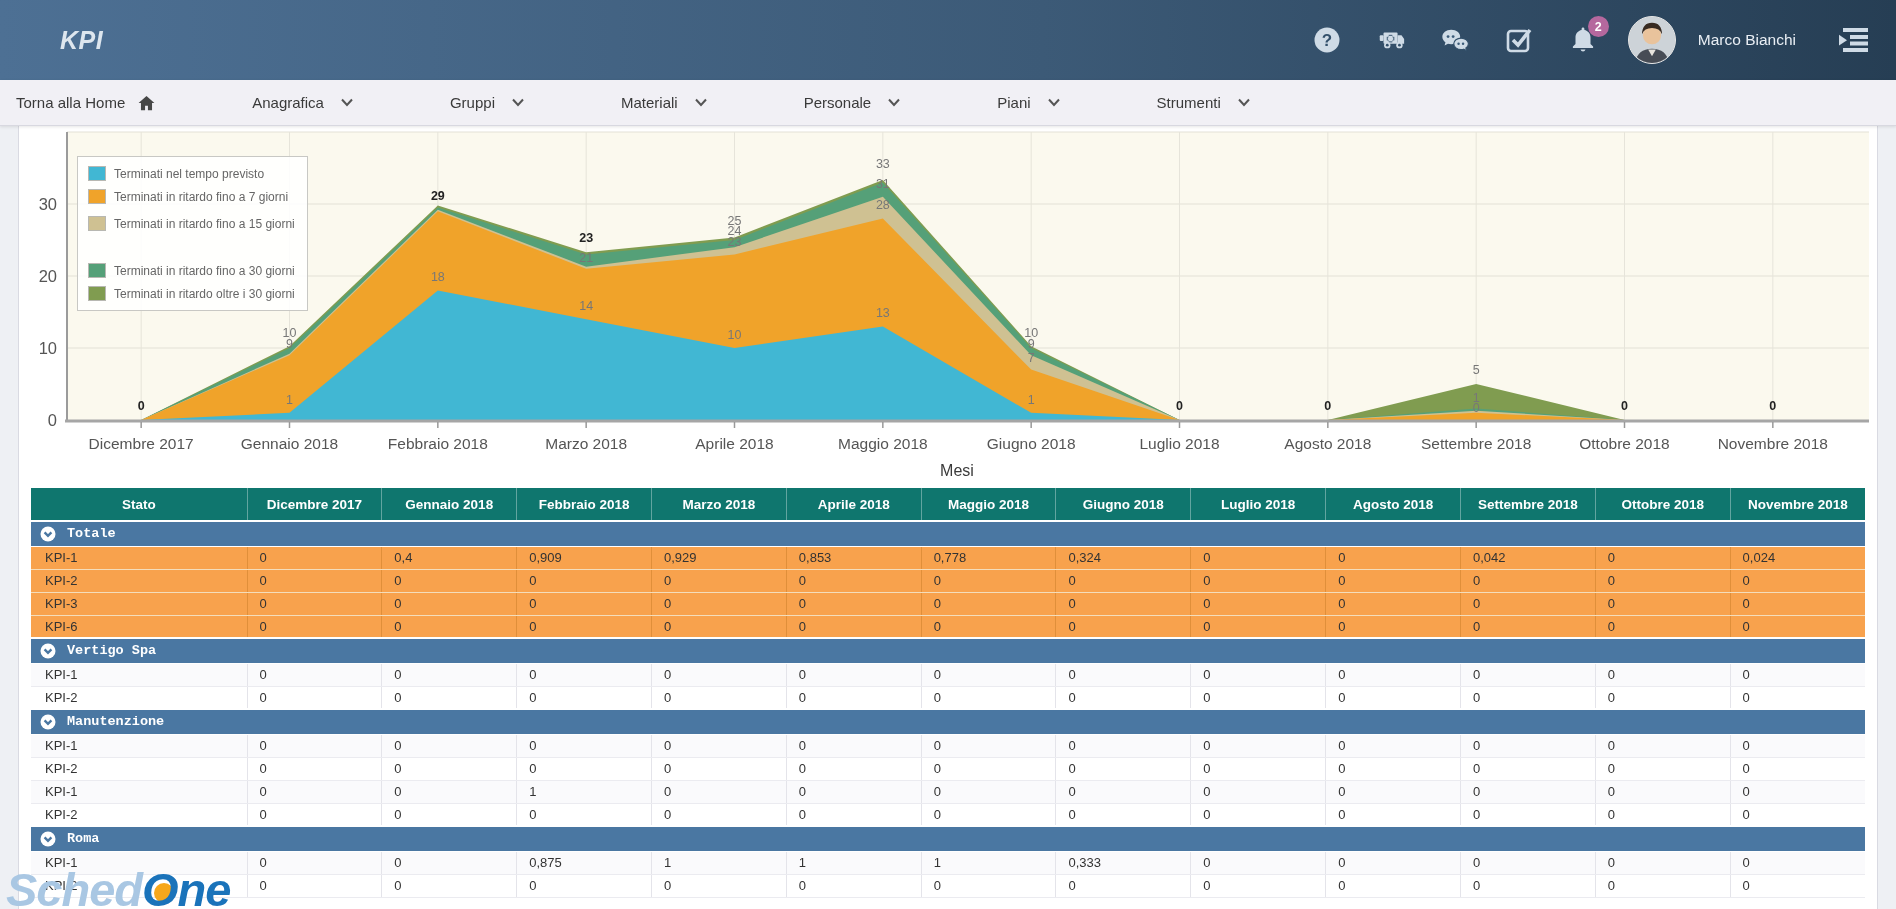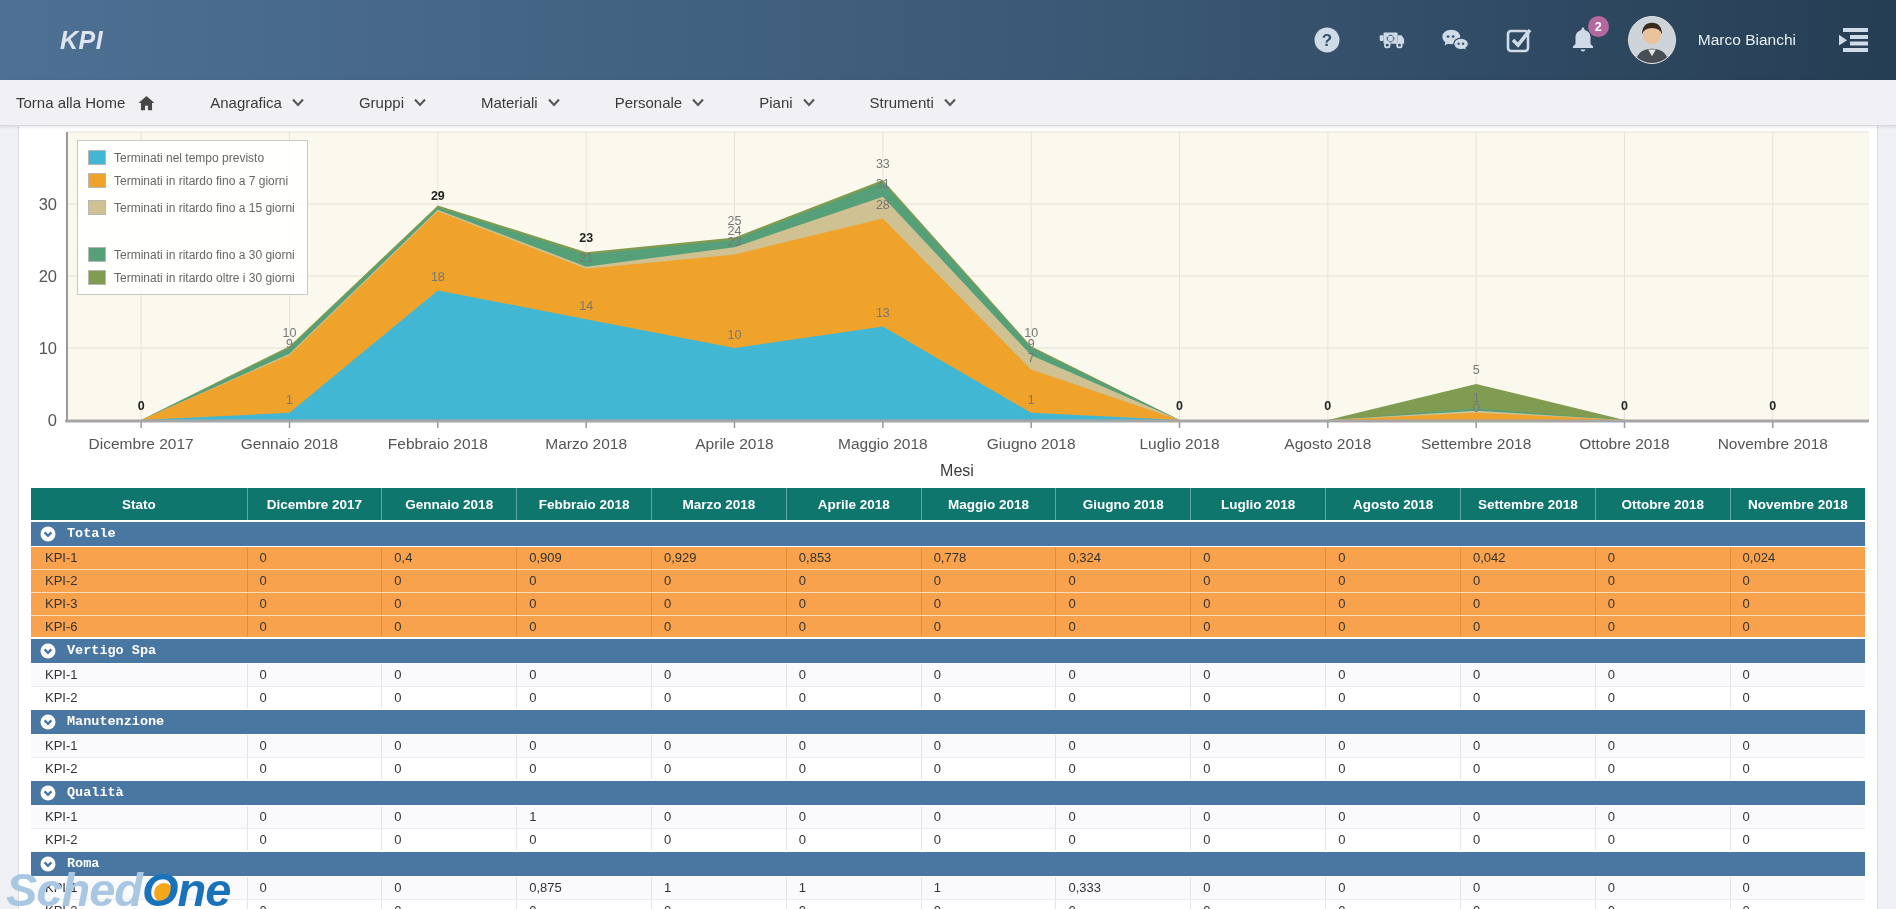--- a/index.html
+++ b/index.html
@@ -28,31 +28,31 @@
   .sidebar-toggle { width:34px; height:28px; margin-left:40px; cursor:pointer; }
   
   .navbar {
     height:46px; background:#f1f0f5; display:flex; align-items:center;
     border-bottom:1px solid #d8d8e0; box-shadow:0 1px 3px rgba(0,0,0,.10);
     position:relative; z-index:5;
   }
   .nav-home { display:flex; align-items:center; gap:12px; margin-left:16px; font-size:15px; color:#3a3a3a; cursor:pointer; }
   .nav-home svg { width:19px; height:18px; }
   .nav-items { display:flex; align-items:center; }
-  .nav-item { display:flex; align-items:center; gap:9px; margin-left:54px; font-size:15px; color:#3a3a3a; cursor:pointer; }
+  .nav-item { display:flex; align-items:center; gap:16px; margin-left:96px; font-size:15px; color:#3a3a3a; cursor:pointer; }
   .nav-item svg { width:14px; height:11px; }
   
   .panel {
     position:absolute; left:18px; right:18px; top:126px; height:820px;
     background:#fff; border:1px solid #d9dae2; border-top:none;
   }
   .chart-wrap { position:relative; width:1858px; height:358px; }
   .chart-wrap svg.chart { position:absolute; left:0; top:0; }
   .legend {
-    position:absolute; left:58px; top:14px; background:rgba(255,255,255,.88);
+    position:absolute; left:58px; top:30px; background:rgba(255,255,255,.88);
     border:1px solid #c8c8c4; padding:9px 12px 9px 10px; display:flex; flex-direction:column; gap:8px;
     font-size:12px; color:#666;
   }
   .legend-item { display:flex; align-items:center; gap:8px; white-space:nowrap; }
   .legend-item:nth-child(3){ margin-top:4px;text-align:right; }
   .legend-item:nth-child(4){ margin-top:24px; }
   .swatch { width:18px; height:15px; border:1px solid #b8b8b2; flex:none; }
   
   table.kpi { border-collapse:collapse; table-layout:fixed; width:1834px; margin:4px 12px 0 12px; }
   table.kpi th {
@@ -475,31 +475,20 @@
           <td class="cell">0</td>
           <td class="cell">0</td>
           <td class="cell">0</td>
           <td class="cell">0</td>
           <td class="cell">0</td>
           <td class="cell">0</td>
           <td class="cell">0</td>
           <td class="cell">0</td>
           <td class="cell">0</td>
         </tr>
-        <tr class="group">
-          <td colspan="13">
-            <span class="group-inner">
-              <svg viewBox="0 0 16 16">
-                <circle cx="8" cy="8" r="7.5" fill="#fff"></circle>
-                <path d="M4.6 6.4 L8 9.8 L11.4 6.4" stroke="#4a77a2" stroke-width="2.4" fill="none"></path>
-              </svg>
-              <span>Qualità</span>
-            </span>
-          </td>
-        </tr>
         <tr class="light even">
           <td class="cell">KPI-1</td>
           <td class="cell">0</td>
           <td class="cell">0</td>
           <td class="cell">1</td>
           <td class="cell">0</td>
           <td class="cell">0</td>
           <td class="cell">0</td>
           <td class="cell">0</td>
           <td class="cell">0</td>

